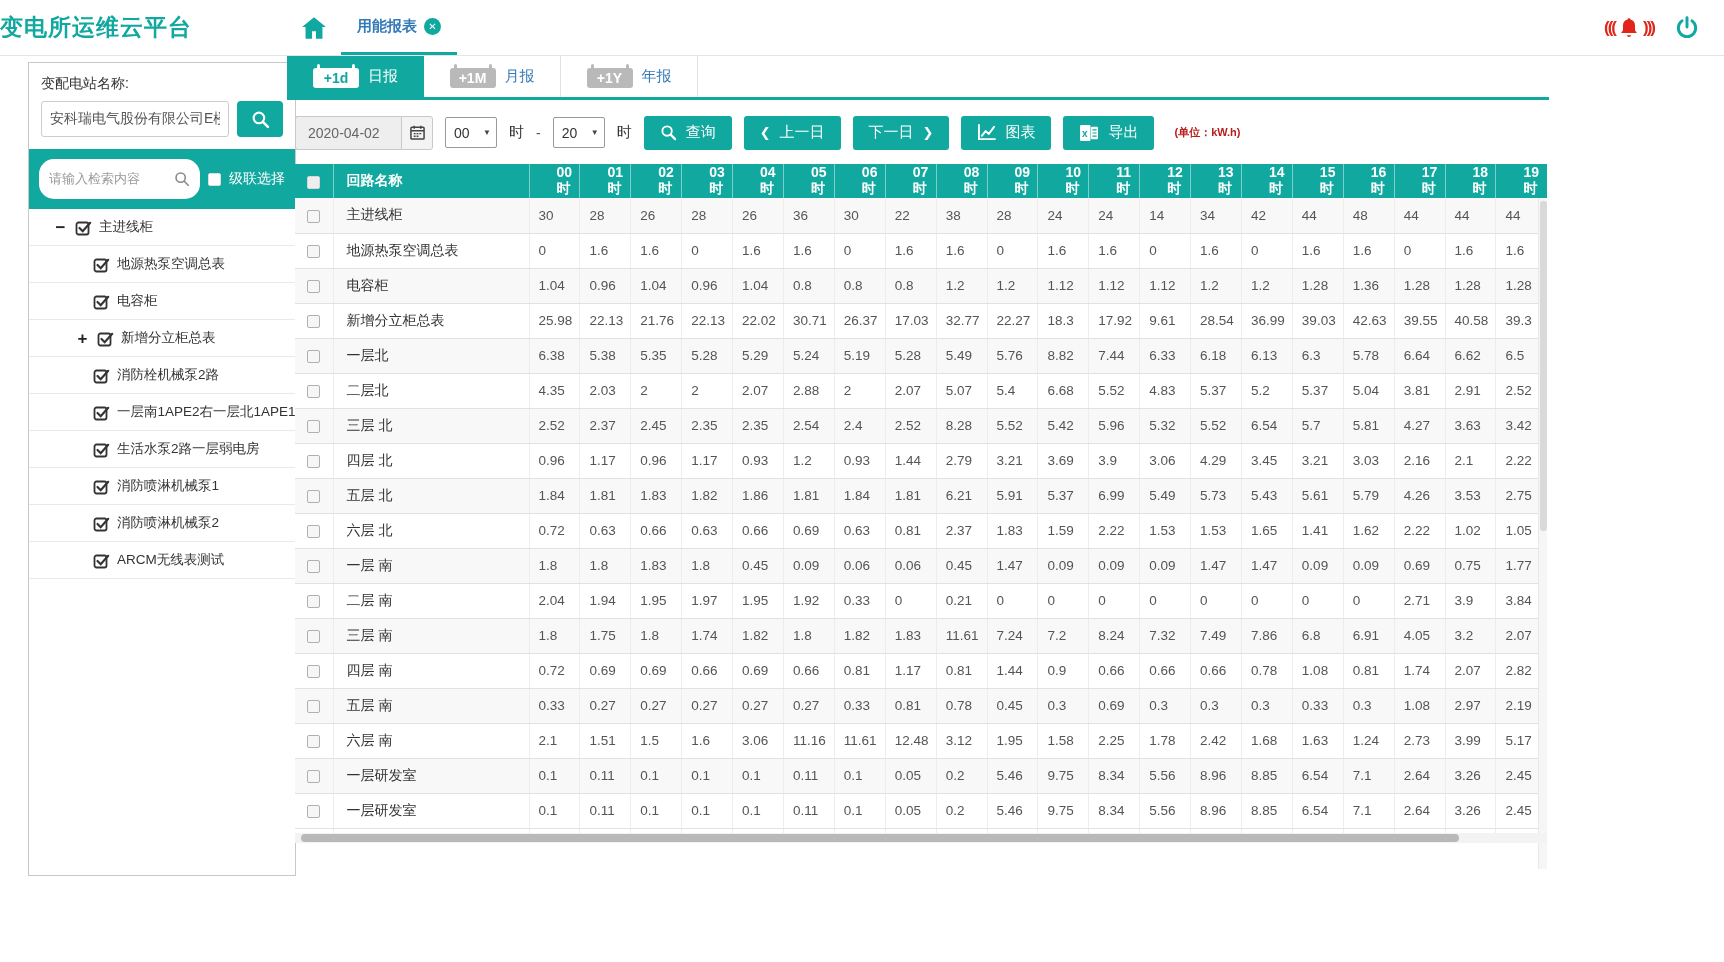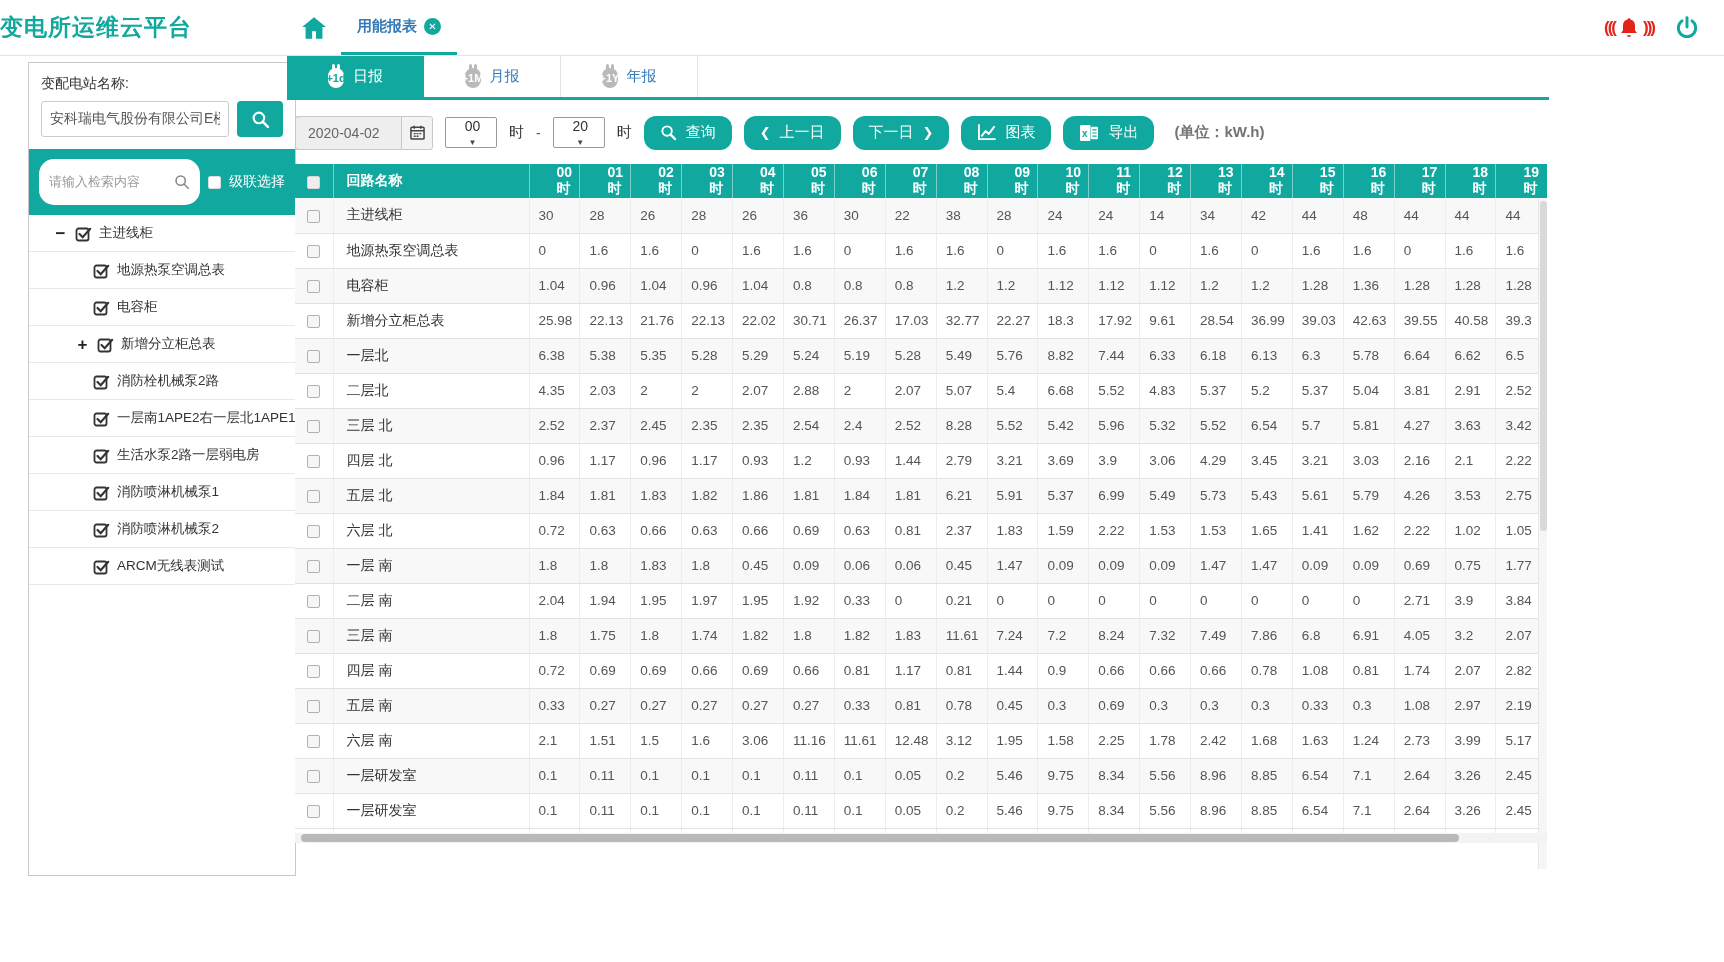--- a/index.html
+++ b/index.html
@@ -30,66 +30,66 @@
   .sidebar { position: absolute; left: 28px; top: 62px; width: 268px; height: 814px;
     border: 1px solid #c8c8c8; background: #fff; }
   .side-top { padding: 12px; }
   .side-label { margin-bottom: 8px; color: #333; }
   .station-row { display: flex; gap: 8px; }
   .station-input { flex: 1; min-width: 0; height: 36px; border: 1px solid #ccc; border-radius: 3px;
     padding: 0 8px; font-size: 14px; color: #555; font-family: inherit; }
   .station-search-btn { width: 46px; height: 36px; background: #10a89f; border: none; border-radius: 4px;
     display: flex; align-items: center; justify-content: center; cursor: pointer; }
   .side-band { background: #10a89f; padding: 10px; display: flex; align-items: center; gap: 8px; }
-  .band-search { flex: 1; height: 46px; background: #fff; border-radius: 15px; display: flex;
+  .band-search { flex: 1; height: 40px; background: #fff; border-radius: 15px; display: flex;
     align-items: center; padding: 0 10px; gap: 16px; cursor: text; }
   .band-ph { flex: 1; color: #999; font-size: 13px; white-space: nowrap; }
   .band-cb { width: 13px; height: 13px; background: #fff; border: 1px solid #ddd; border-radius: 2px;
     flex: 0 0 auto; cursor: pointer; }
   .band-cb-label { color: #fff; white-space: nowrap; }
   .tree-item { height: 37px; display: flex; align-items: center; gap: 7px;
     border-bottom: 1px solid #e9e9e9; padding-left: 64px; cursor: pointer; }
   .tree-item.expandable { padding-left: 46px; }
   .tree-item.level-0 { padding-left: 24px; }
   .expand-toggle { font-size: 17px; font-weight: bold; color: #222; width: 15px; text-align: center;
     line-height: 1; }
   .check-icon { display: flex; }
   .tree-label { color: #333; white-space: nowrap; font-size: 13.5px; }
 
   
   main { position: absolute; left: 287px; top: 56px; width: 1262px; }
   .tabs { display: flex; height: 44px; border-bottom: 3px solid #10a89f; background: #fff; }
   .tab { width: 137px; display: flex; align-items: center; justify-content: center; gap: 9px;
     font-size: 15px; color: #337ab7; border-right: 1px solid #e2e2e2; cursor: pointer; background: #fff; }
   .tab.active { background: #10a89f; color: #fff; border-right: none; }
-  .cal { width: 16px; height: 20px; border-radius: 8px; background: #b9b9b9; color: #fff;
-    font-size: 11px; font-weight: bold; display: flex; align-items: center; justify-content: center;
+  .cal { width: 46px; height: 20px; border-radius: 3px; background: #b9b9b9; color: #fff;
+    font-size: 14px; font-weight: bold; display: flex; align-items: center; justify-content: center;
     position: relative; margin-top: 3px; }
   .cal::before, .cal::after { content: ''; position: absolute; top: -4px; width: 3px; height: 6px;
     border-radius: 1.5px; background: inherit; }
   .cal::before { left: 4px; } .cal::after { right: 4px; }
   .tab.active .cal { background: #fff; color: #10a89f; }
 
   .toolbar { display: flex; align-items: center; gap: 12px; padding: 13px 0 0 8px; height: 52px; }
   .date-group { display: flex; align-items: center; }
   .date-input { width: 106px; height: 34px; background: #eee; border: 1px solid #c8c8c8; border-right: none;
     border-radius: 3px 0 0 3px; display: flex; align-items: center; padding-left: 12px; color: #666; cursor: pointer; }
   .cal-btn { width: 32px; height: 34px; background: #f3f3f3; border: 1px solid #c8c8c8;
     border-radius: 0 3px 3px 0; display: flex; align-items: center; justify-content: center; cursor: pointer; }
   .select { width: 52px; height: 31px; border: 1px solid #999; border-radius: 2px; background: #fff;
     display: flex; align-items: center; justify-content: space-between; padding: 0 5px 0 8px;
-    color: #333; cursor: pointer; flex-direction: column; }
+    color: #333; cursor: pointer; }
   .select .arrow { font-size: 8px; color: #444; font-style: normal; }
   .hour-label { font-size: 15px; }
   .sep { color: #555; }
-  .tl-btn { height: 34px; border: none; border-radius: 12px; background: #10a89f; color: #fff;
+  .tl-btn { height: 34px; border: none; border-radius: 3px; background: #10a89f; color: #fff;
     font-size: 15px; display: flex; align-items: center; gap: 9px; padding: 0 16px; cursor: pointer;
     font-family: inherit; white-space: nowrap; }
   .chev { font-size: 13px; font-weight: bold; font-style: normal; }
-  .unit { font-weight: bold; font-size: 15px; color: #737373; margin-left: 8px; white-space: nowrap; }
+  .unit { font-weight: bold; font-size: 11px; color: #b91c1c; margin-left: 8px; white-space: nowrap; }
 
   
   .table-wrap { position: relative; margin: 12px 0 0 8px; width: 1252px; }
   table { border-collapse: collapse; table-layout: fixed; width: 1252px; }
   thead th { background: #10a89f; color: #fff; height: 33px; font-size: 14px; font-weight: bold;
     text-align: left; padding-left: 27px; border-right: 1px solid rgba(255,255,255,0.45); }
   thead th:last-child { border-right: none; }
   th.th-check { width: 38px; padding: 0; text-align: center; }
   th.th-name { width: 196px; padding-left: 13px; }
   tbody td { height: 35px; border-bottom: 1px solid #e2e2e2; border-right: 1px solid #ededed;

